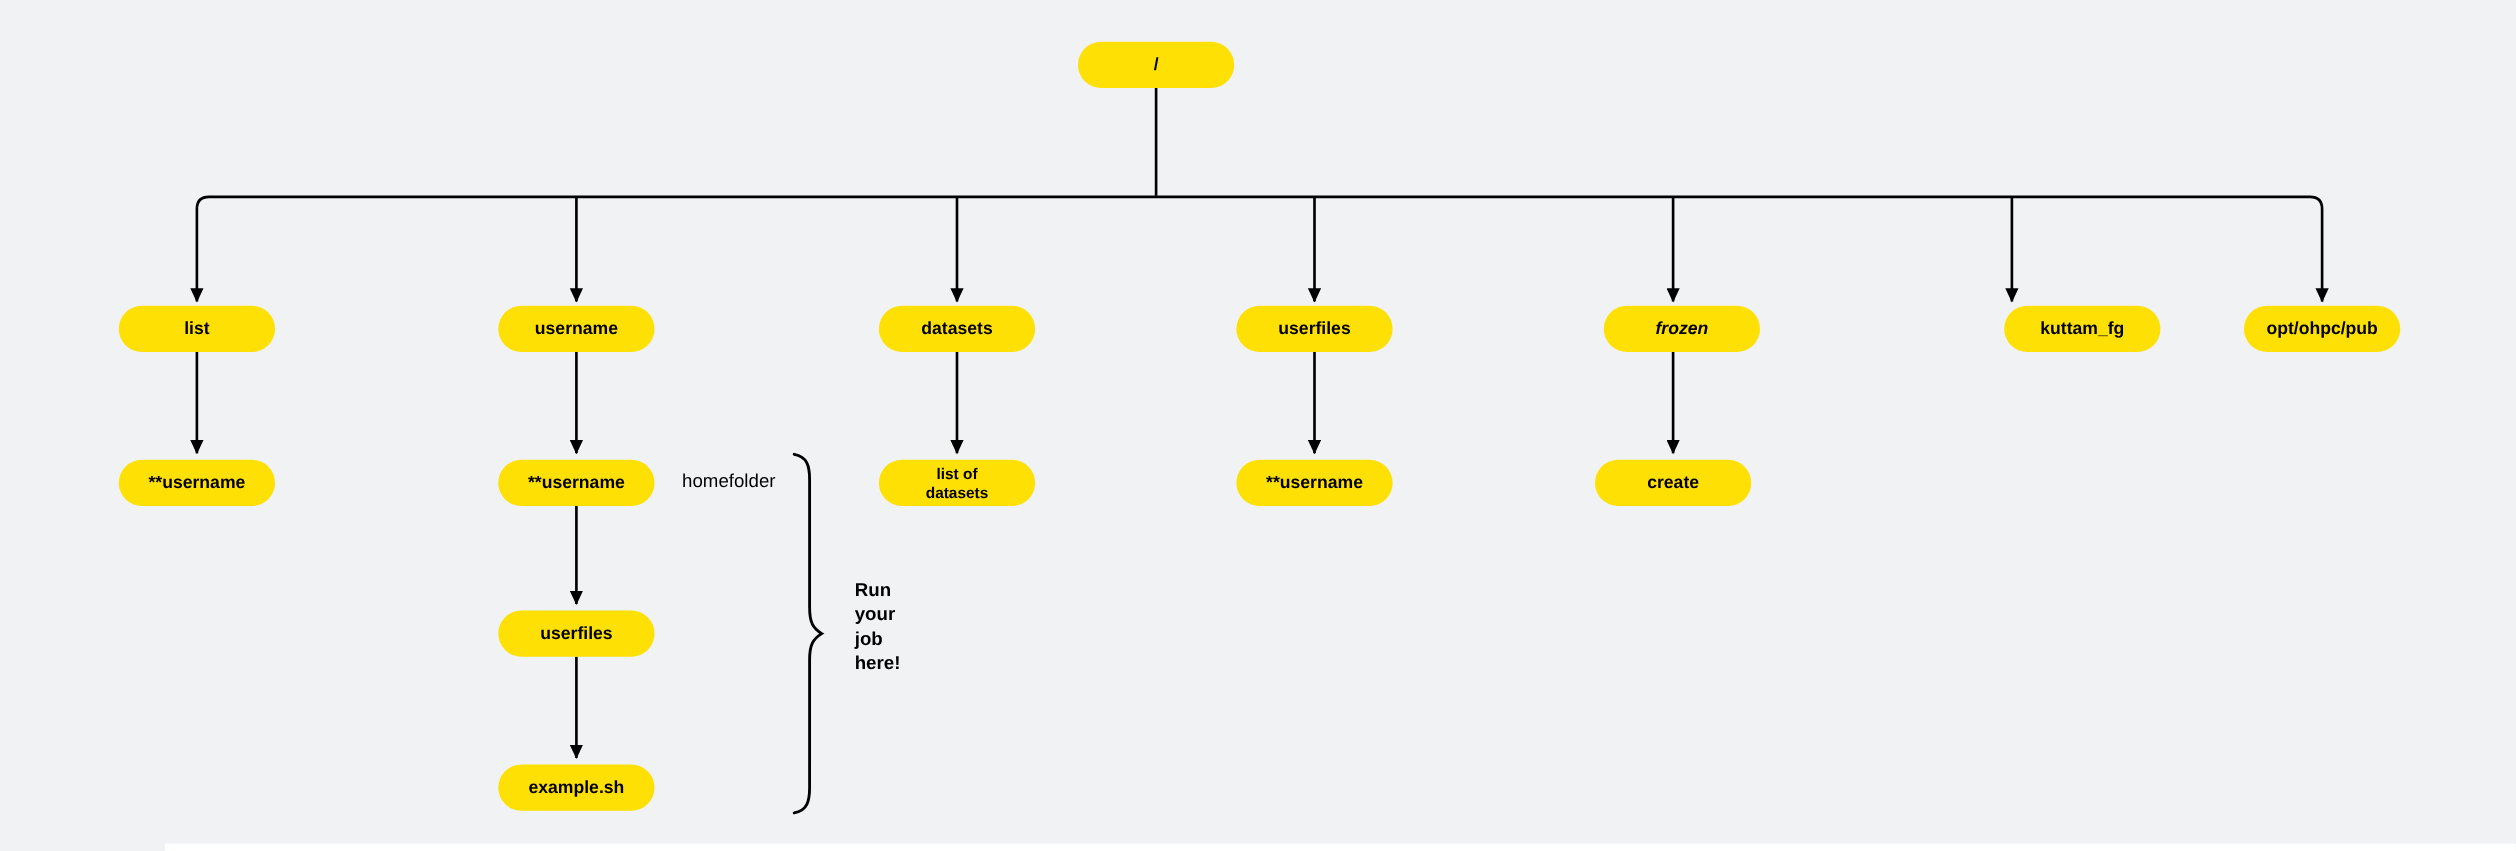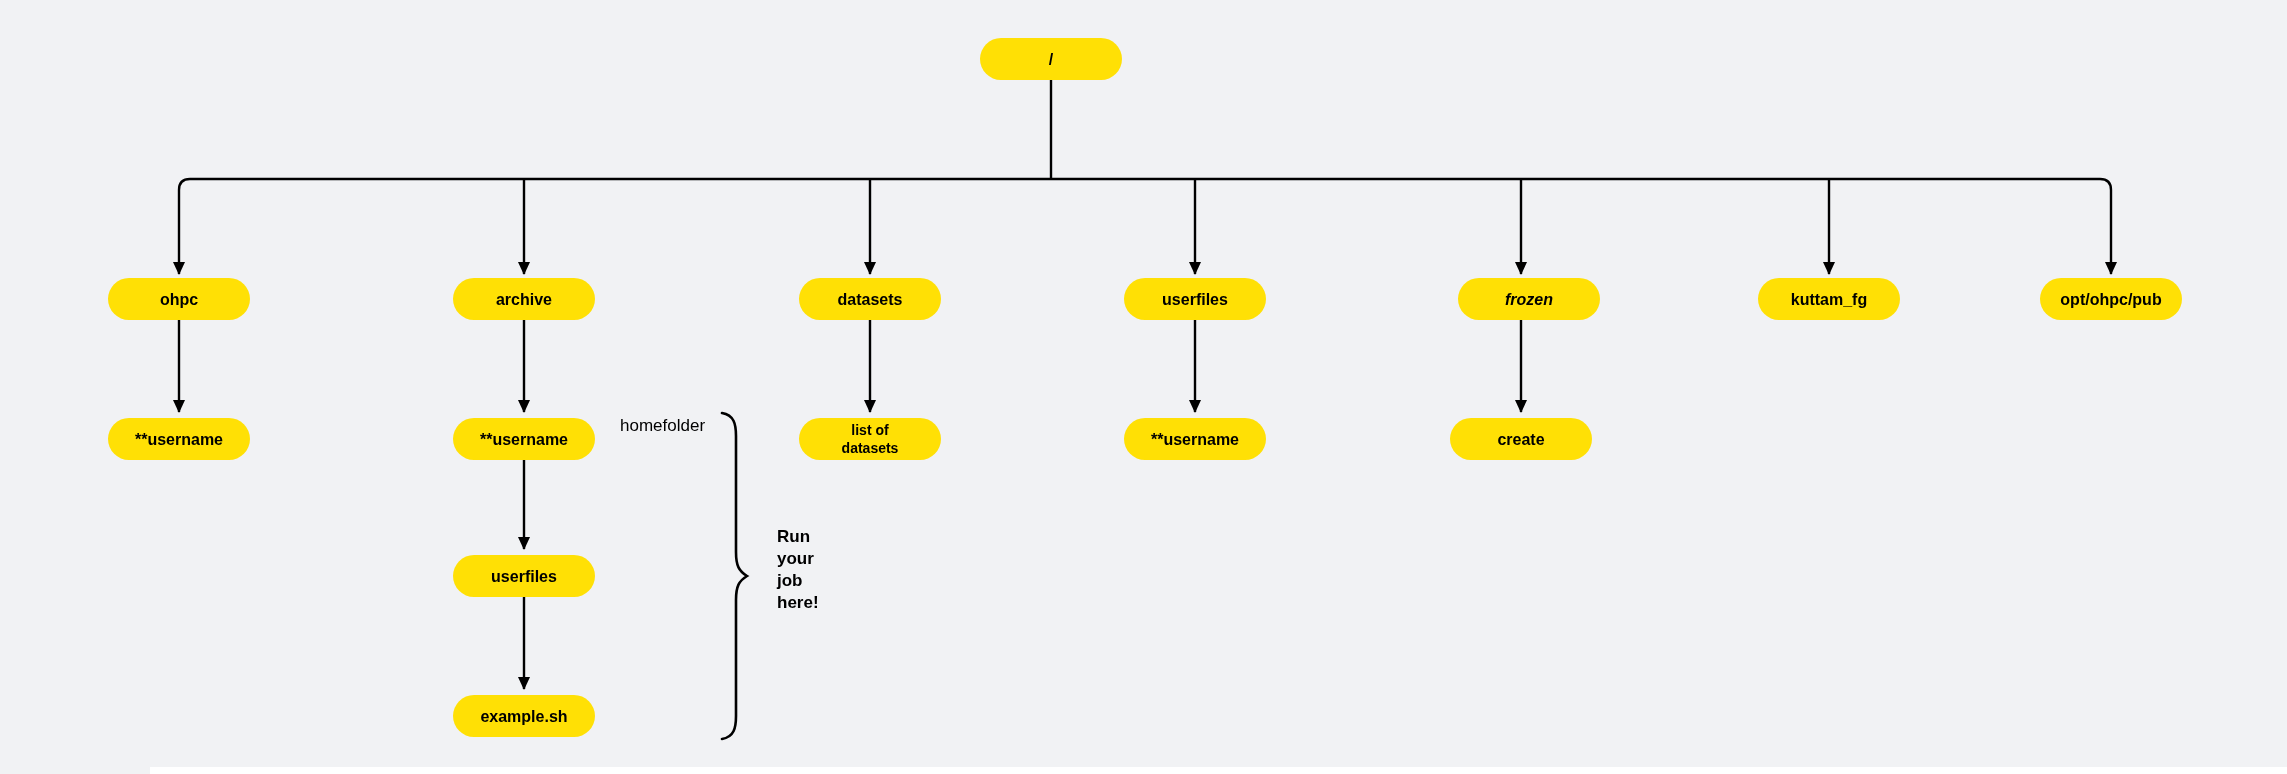--- a/index.html
+++ b/index.html
@@ -56,32 +56,32 @@
     background: var(--page-edge);
   }
 
   
   .n-root               { left: 980px;  top: 38px;  }
   .n-home               { left: 108px;  top: 278px; }
   .n-scratch            { left: 453px;  top: 278px; }
   .n-datasets           { left: 799px;  top: 278px; }
   .n-userfiles          { left: 1124px; top: 278px; text-align: right; }
   .n-frozen             { left: 1458px; top: 278px; font-style: italic; }
-  .n-kuttam-fg          { left: 1758px; top: 278px; }
+  .n-kuttam-fg          { left: 1822px; top: 278px; }
   .n-opt-ohpc-pub       { left: 2040px; top: 278px; }
   .n-home-username      { left: 108px;  top: 418px; }
   .n-scratch-username   { left: 453px;  top: 418px; }
   .n-list-of-datasets   { left: 799px;  top: 418px; font-size: 14px; line-height: 18px; }
   .n-userfiles-username { left: 1124px; top: 418px; }
   .n-archive            { left: 1450px; top: 418px; }
   .n-workfolder         { left: 453px;  top: 555px; }
   .n-example-sh         { left: 453px;  top: 695px; }
 
   
-  .a-homefolder      { left: 620px; top: 415px; }
+  .a-homefolder      { left: 620px; top: 427px; }
   .a-workfolder-note { left: 620px; top: 526px; }
   .a-run-note        { left: 762px; top: 526px; margin-left: 15px; }
 </style>
 </head>
 <body>
 
 <div class="canvas">
 
   <svg class="connector-layer" viewBox="0 0 2287 774" xmlns="http://www.w3.org/2000/svg" aria-hidden="true">
     <defs>
@@ -112,22 +112,22 @@
 
       <path d="M524,460 L524,549" marker-end="url(#arrow)"></path>
       <path d="M524,597 L524,689" marker-end="url(#arrow)"></path>
     </g>
 
     <path d="M722,413 C734,415 736,424 736,436 L736,552 C736,566 739,571 747,576 C739,581 736,586 736,600 L736,716 C736,728 734,737 722,739" stroke="#000000" stroke-width="2.6" fill="none" stroke-linecap="round"></path>
   </svg>
 
   <div class="node n-root">/</div>
 
-  <div class="node n-home">ohpc</div>
-  <div class="node n-scratch">archive</div>
+  <div class="node n-home">list</div>
+  <div class="node n-scratch">username</div>
   <div class="node n-datasets">datasets</div>
   <div class="node n-userfiles">userfiles</div>
   <div class="node n-frozen">frozen</div>
   <div class="node n-kuttam-fg">kuttam_fg</div>
   <div class="node n-opt-ohpc-pub">opt/ohpc/pub</div>
 
   <div class="node n-home-username">**username</div>
   <div class="node n-scratch-username">**username</div>
   <div class="node n-list-of-datasets">list of
 datasets</div>

